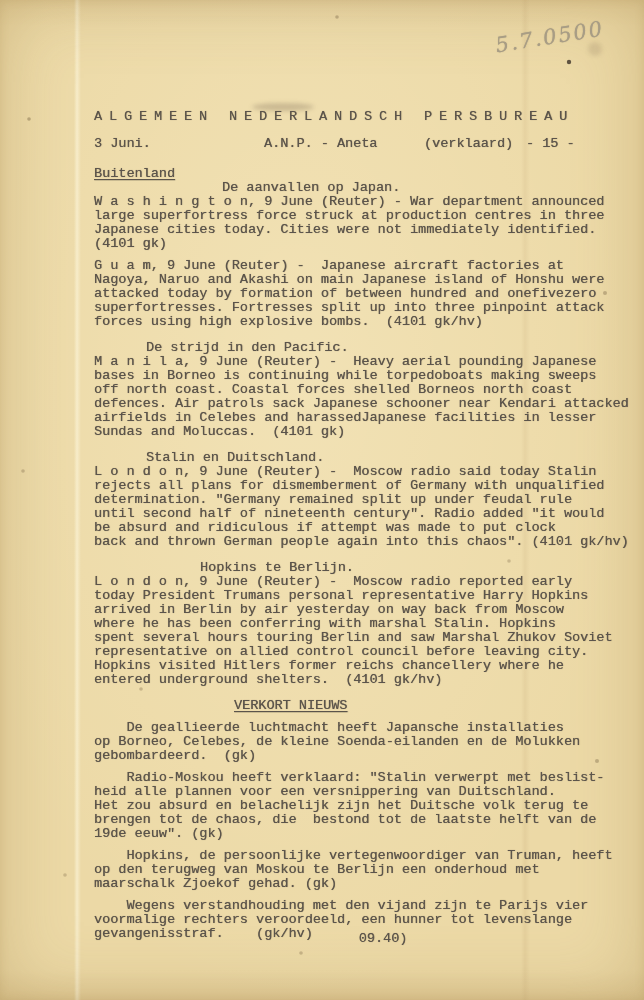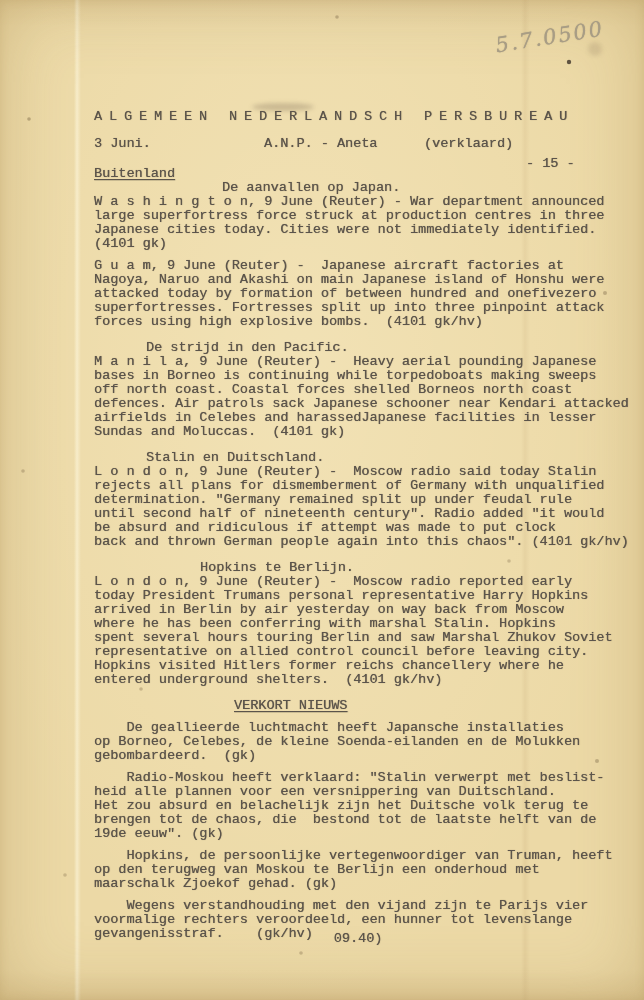--- a/index.html
+++ b/index.html
@@ -22,33 +22,33 @@
     font-size:13.5px;line-height:14px;
     color:#5b544b;
     text-shadow:0.3px 0.3px 0.7px rgba(74,66,55,0.75);
   }
   .agency{letter-spacing:-0.6px;white-space:pre;}
   .meta{position:relative;height:14px;margin-top:13px;}
   .meta span{position:absolute;white-space:pre;}
   .m-date{left:0;}
   .m-credit{left:170px;}
   .m-copy{left:330px;}
-  .m-page{left:432px;margin-top:20px;}
+  .m-page{left:432px;}
   .sec-title{margin-top:16px;text-decoration:underline;text-underline-offset:2px;white-space:pre;}
   .item{margin-top:8px;}
   .sub{white-space:pre;}
   .ind-aanvallen{margin-left:128px;}
   .ind-strijd{margin-left:52px;}
   .ind-stalin{margin-left:52px;}
   .ind-hopkins{margin-left:106px;}
   .ind-verkort{margin-left:140px;}
   .body,.para{white-space:pre;}
   .para{margin-top:8px;}
   .sec-title.verkort{margin-top:12px;}
-  .time{display:inline-block;margin-left:21px;transform:translateY(5px);}
+  .time{display:inline-block;margin-left:46px;transform:translateY(5px);}
   .pencil{
     position:absolute;left:495px;top:25px;
     font-family:"DejaVu Serif",serif;font-style:italic;
     font-size:21px;color:#a89d85;letter-spacing:2px;
     transform:rotate(-9deg);
     text-shadow:0 0 1px rgba(150,140,115,0.7);
   }
   .smudge{
     position:absolute;left:252px;top:103px;width:62px;height:8px;
     background:rgba(110,95,75,0.28);border-radius:50%;filter:blur(2px);

